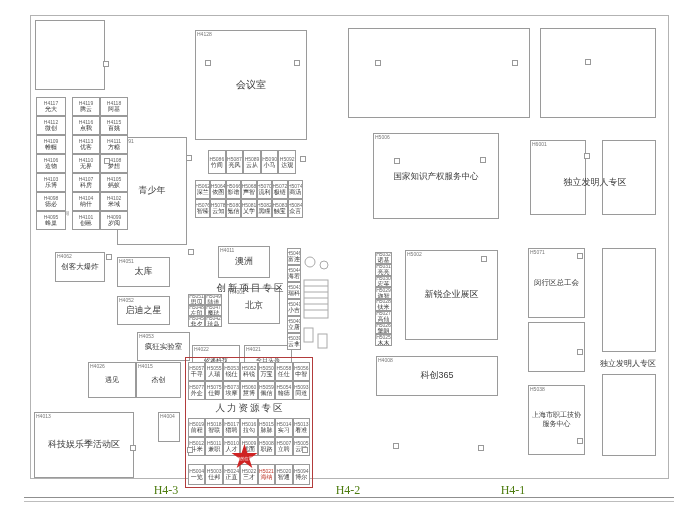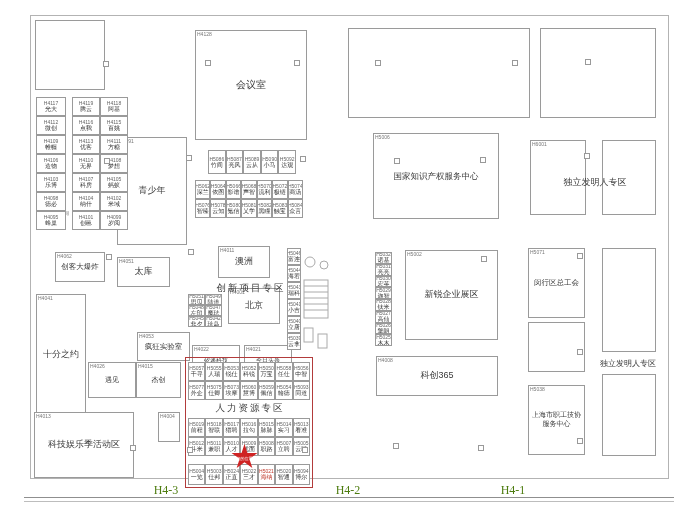--- a/index.html
+++ b/index.html
@@ -60,23 +60,23 @@
     <span class="rname">青少年</span>
   </div>
   <div class="box room" id="r-maker" style="left:55px;top:252px;width:50px;height:30px;">
     <span class="rcode">H4062</span>
     <span class="rname" style="font-size:7.5px;">创客大爆炸</span>
   </div>
   <div class="box room" id="r-taiku" style="left:117px;top:257px;width:53px;height:30px;">
     <span class="rcode">H4051</span>
     <span class="rname">太库</span>
   </div>
-  <div class="box room" id="r-tenmin" style="left:36px;top:294px;width:50px;height:122px;">
-    <span class="rcode">H4041</span>
-    <span class="rname">十分之约</span>
+  <div class="box room" id="r-qidi" style="left:117px;top:296px;width:53px;height:29px;">
+    <span class="rcode">H4052</span>
+    <span class="rname">启迪之星</span>
   </div>
   <div class="box room" id="r-lab" style="left:117px;top:332px;width:53px;height:29px;margin-left:20px;">
     <span class="rcode">H4053</span>
     <span class="rname" style="font-size:7.5px;">疯狂实验室</span>
   </div>
   <div class="box room" id="r-meet" style="left:88px;top:362px;width:48px;height:36px;">
     <span class="rcode">H4026</span>
     <span class="rname" style="font-size:7px;">遇见</span>
   </div>
   <div class="box room" id="r-jiechuang" style="left:136px;top:362px;width:45px;height:36px;">

